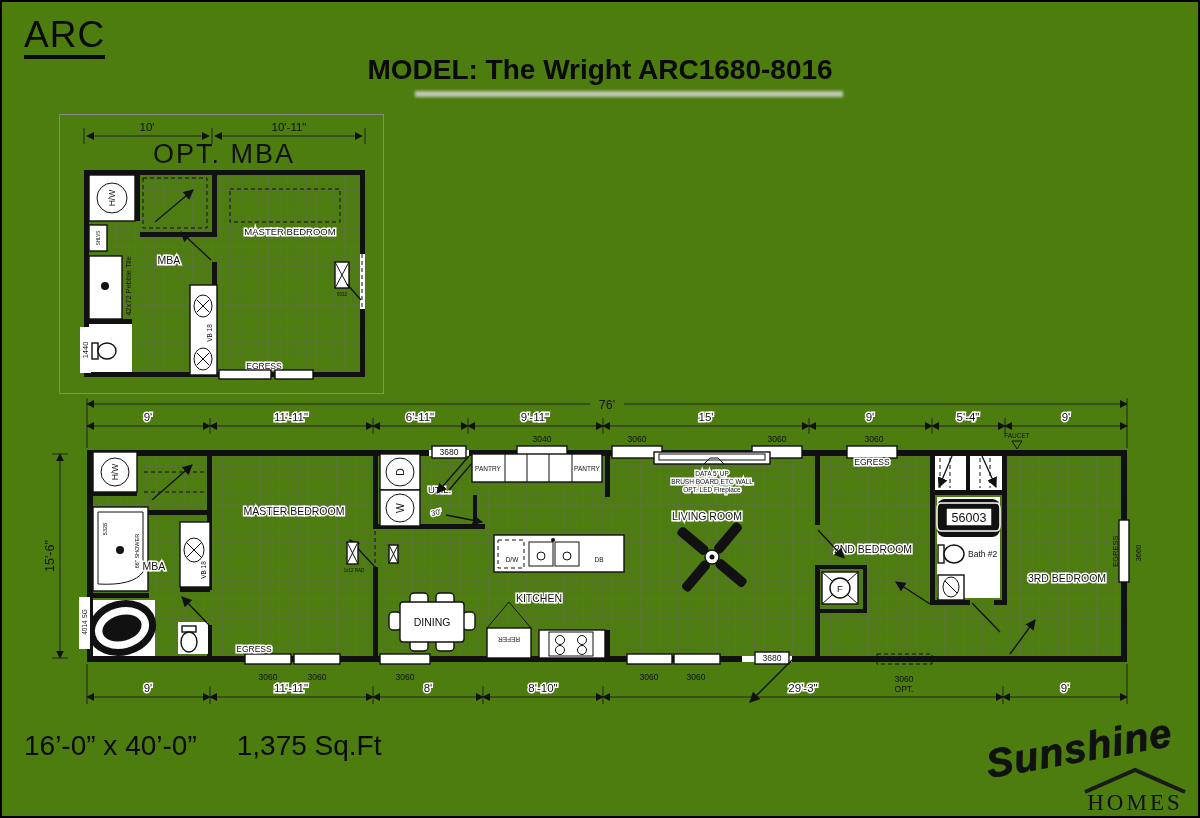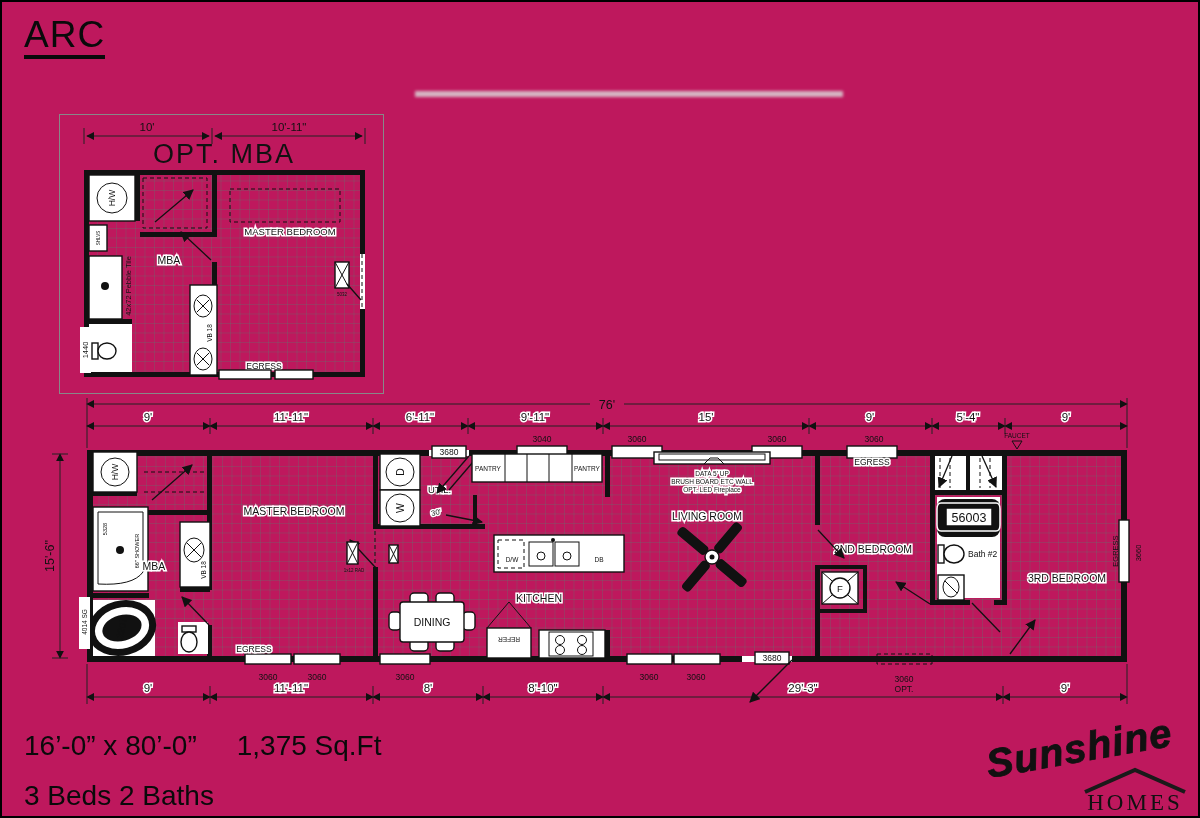--- a/index.html
+++ b/index.html
@@ -1,16 +1,16 @@
 <!DOCTYPE html>
 <html><head>
 <meta charset="utf-8">
 <style>
   html,body{margin:0;padding:0;background:#fff;}
-  .page{position:relative;width:1196px;height:814px;border:2px solid #000;background:#be185d;
+  .page{position:relative;width:1196px;height:814px;border:2px solid #000;background:#4d7c0f;
         font-family:"Liberation Sans",sans-serif;overflow:hidden;}
   .brand{position:absolute;left:22px;top:14px;font-size:37px;letter-spacing:1px;color:#0a0a0a;
          border-bottom:4px solid #0a0a0a;padding-bottom:2px;line-height:1;}
   .title{position:absolute;left:50%;top:52px;transform:translateX(-50%);font-size:28px;font-weight:bold;
          color:#0a0a0a;white-space:nowrap;}
   .ghost{position:absolute;left:413px;top:89px;width:428px;height:6px;background:#dcdcdc;
          filter:blur(1.5px);opacity:.8;}
   svg{position:absolute;font-family:"Liberation Sans",sans-serif;}
   .w{fill:#111;}
   .fix{fill:#fff;stroke:#111;stroke-width:1.4;}
@@ -28,20 +28,21 @@
   .footer-line{position:absolute;left:22px;font-size:28px;color:#0a0a0a;}
   .f1{top:728px;}.f2{top:778px;}
   .f1 .gap{display:inline-block;width:40px;}
 </style>
 </head>
 <body>
 
 <div class="page">
 
   <div class="brand">ARC</div>
+  <div class="title">MODEL: The Wright ARC1680-8016</div>
   <div class="ghost"></div>
 
   <svg style="left:57px;top:112px" width="325" height="280" viewBox="0 0 325 280">
     <defs>
       <pattern id="tileB" width="9.5" height="9.5" patternUnits="userSpaceOnUse">
         <path d="M9.5 0H0V9.5" fill="none" stroke="#6a6a6a" stroke-width="0.7"></path>
       </pattern>
       <marker id="arB" viewBox="0 0 10 10" refX="9" refY="5" markerWidth="8" markerHeight="8" orient="auto-start-reverse">
         <path d="M0 0L10 5L0 10z" fill="#111"></path>
       </marker>
@@ -473,23 +474,22 @@
       <text class="t8 hl" x="936" y="167">Bath #2</text>
       <line class="door" x1="898" y1="214" x2="864" y2="192" marker-end="url(#arA)"></line>
     </g>
 
     <text class="t10 mid hl" x="1035" y="192">3RD BEDROOM</text>
     <line class="door" x1="978" y1="264" x2="1003" y2="230" marker-end="url(#arA)"></line>
     <line class="door" x1="940" y1="213" x2="968" y2="242"></line>
   </svg>
 
   <div class="footer-line f1">
-    <span>16’-0” x 80’-0”</span><span class="gap"></span><span>1,375 Sq.Ft</span>
+    <span>16’-0” x 40’-0”</span><span class="gap"></span><span>1,375 Sq.Ft</span>
   </div>
-  <div class="footer-line f2">3 Beds 2 Baths</div>
 
   <svg style="left:975px;top:718px" width="215" height="96" viewBox="0 0 215 96">
     <text x="12" y="58" transform="rotate(-10 12 58)" font-style="italic" font-weight="bold" font-size="40" fill="#c5242b" stroke="#111" stroke-width="0.8" letter-spacing="1">Sunshine</text>
     <path d="M108 72 L158 50 L208 72" fill="none" stroke="#1a1a1a" stroke-width="4"></path>
     <text x="158" y="90" text-anchor="middle" font-family="Liberation Serif, serif" font-size="23" letter-spacing="3" fill="#1a1a1a">HOMES</text>
   </svg>
 
 </div>
 
 </body></html>

